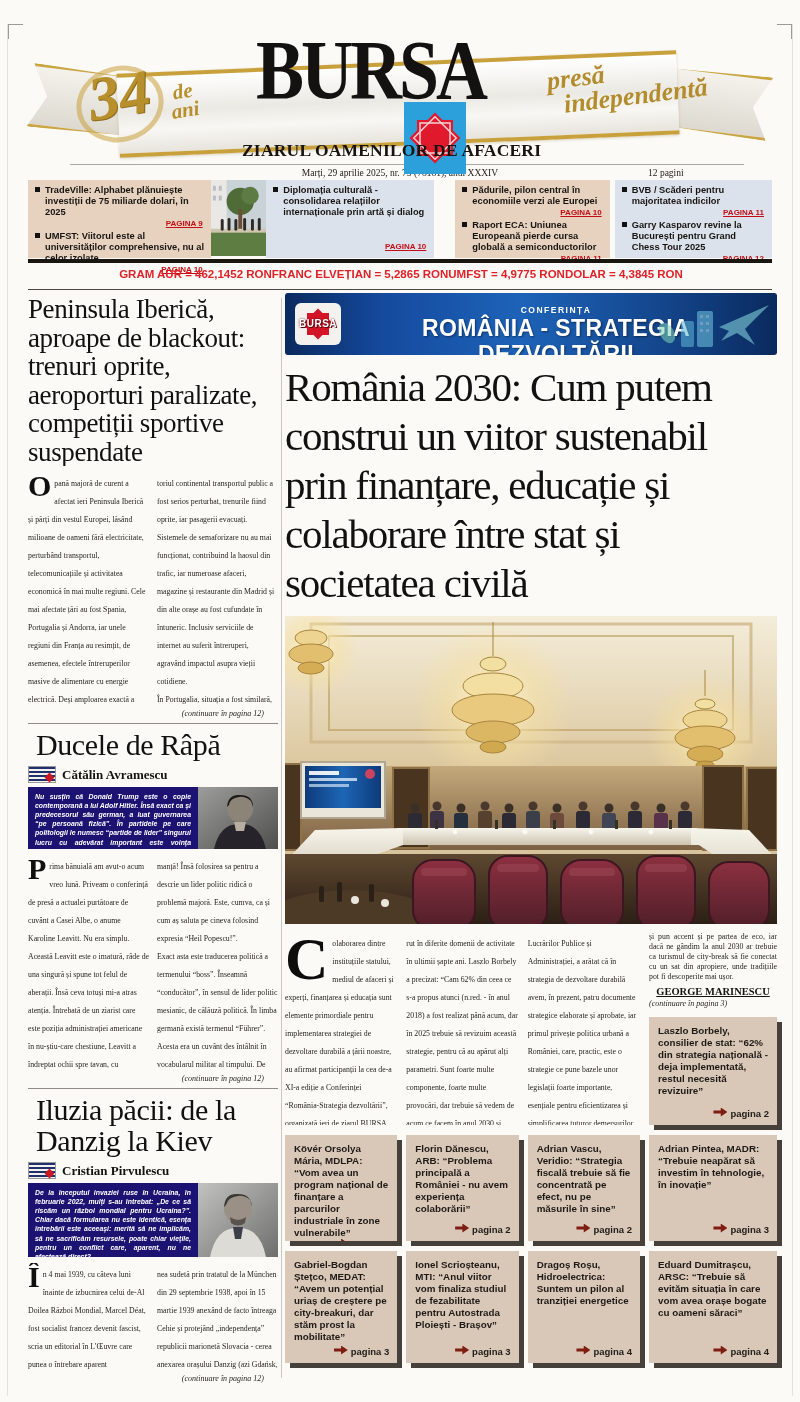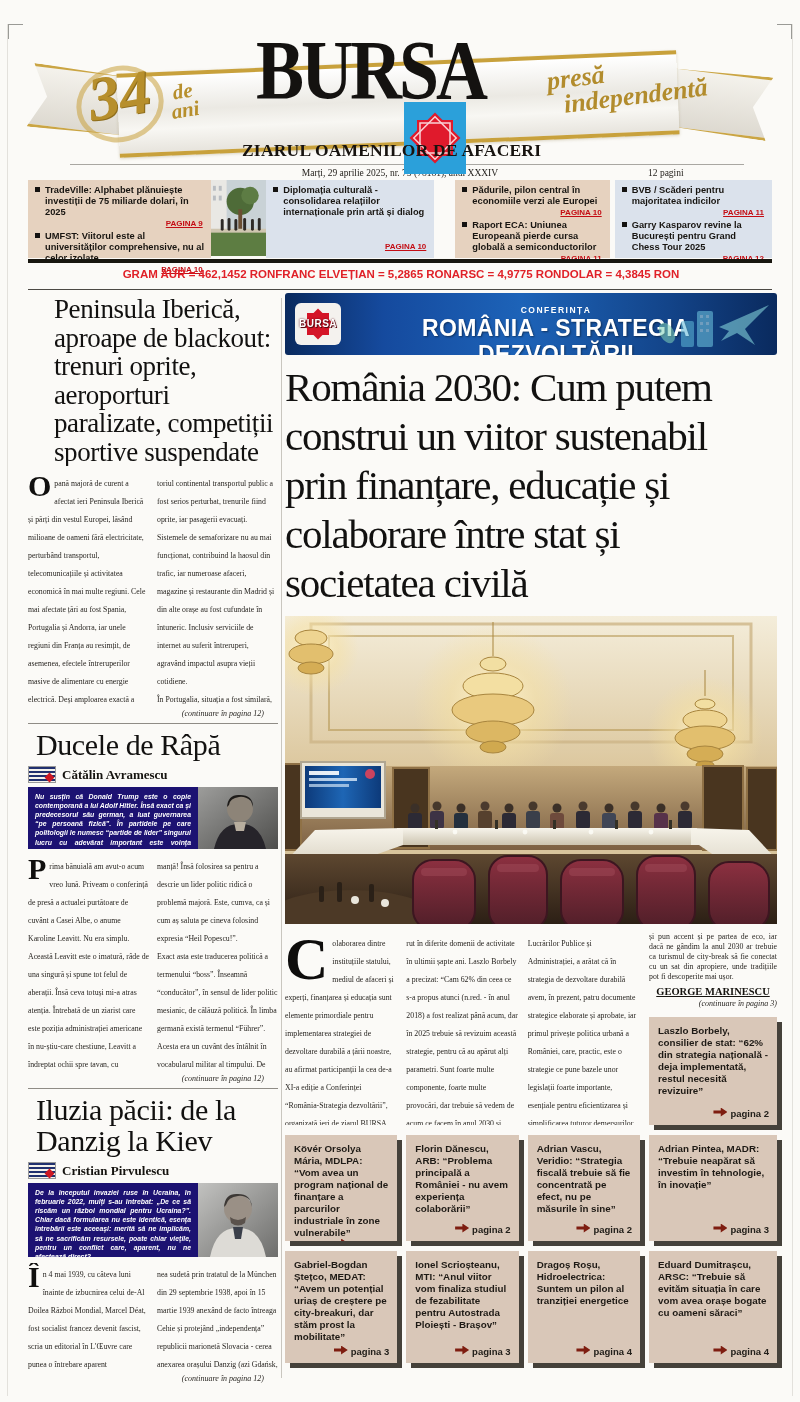--- a/index.html
+++ b/index.html
@@ -86,21 +86,21 @@
   .mini-logo:after{content:"";position:absolute;right:2px;bottom:1px;width:7px;height:7px;
       background:#cc1722;transform:rotate(45deg);}
   .author-name{font:700 13px/1 "Liberation Serif",serif;color:#15130f;}
   .lead-box{display:flex;margin-top:3px;}
   .lead-text{flex:1;background:#1c1272;color:#fff;padding:5px 7px;
       font:italic 700 6.9px/1.32 "Liberation Sans",sans-serif;text-align:justify;overflow:hidden;}
   .portrait{width:80px;position:relative;overflow:hidden;}
   .portrait svg{width:100%;height:100%;display:block;}
   .lb1{height:62px;}
   .lb2{height:74px;}
-  .h-art1{height:171px;overflow:hidden;margin-left:26px;}
+  .h-art1{height:171px;overflow:hidden;}
   .b-art1{height:236px;}
   .b-art2{height:218px;}
   .b-art3{height:110px;}
 
   
   .maincol{position:absolute;left:285px;top:293px;width:492px;}
   .conf-banner{height:62px;border-radius:3px;display:flex;align-items:center;position:relative;overflow:hidden;
       background:linear-gradient(90deg,#0a2a5e 0%,#154a9e 20%,#1d63b8 48%,#134489 78%,#0a2a5e 100%);}
   .conf-logo{margin-left:10px;width:46px;height:42px;background:#f4f2ee;border-radius:6px;position:relative;
       display:flex;align-items:center;justify-content:center;flex:none;}
@@ -118,21 +118,21 @@
 
   .photo{margin-top:8px;width:492px;height:308px;position:relative;overflow:hidden;background:#d8c49c;}
   .photo svg{display:block;width:100%;height:100%;}
 
   .main-article{margin-top:8px;display:grid;grid-template-columns:1fr 1fr 1fr 128px;gap:9px;height:193px;}
   .macol{overflow:hidden;}
   .macol4{display:flex;flex-direction:column;overflow:visible;}
   .dropcap-big{float:left;font:700 60px/50px "Liberation Serif",serif;padding:2px 4px 0 0;color:#0e0d0c;}
   .byline{margin-top:4px;text-align:center;font:700 10.5px/1.2 "Liberation Serif",serif;
       text-decoration:underline;color:#15130f;}
-  .byline-cont{text-align:right;font:italic 8px/11px "Liberation Serif",serif;color:#211e1a;}
+  .byline-cont{text-align:left;font:italic 8px/11px "Liberation Serif",serif;color:#211e1a;}
 
   .qbox{background:#d9c7b8;box-shadow:5px 5px 0 #45413a;padding:8px 8px 7px 9px;box-sizing:border-box;
       display:flex;flex-direction:column;overflow:hidden;}
   .qtext{font:700 9.8px/1.22 "Liberation Sans",sans-serif;color:#1e1a15;}
   .qpage{margin-top:auto;align-self:flex-end;font:700 9.5px/1 "Liberation Sans",sans-serif;color:#23201b;
       white-space:nowrap;}
   .qarrow{display:inline-block;width:14px;height:9px;background:#7e1d10;margin-right:3px;
       clip-path:polygon(0 32%,52% 32%,52% 0,100% 50%,52% 100%,52% 68%,0 68%);}
   .sidebar-qbox{margin-top:auto;height:108px;justify-content:space-between;}
 
@@ -255,21 +255,21 @@
     <div class="spacer"></div>
     <span class="pagelink">PAGINA 12</span>
   </div>
 </div>
 
 <div class="black-rule"></div>
 
 <div class="currency">
   <span>GRAM AUR = 462,1452 RON</span>
   <span>FRANC ELVEȚIAN = 5,2865 RON</span>
-  <span>ARSC = 4,9775 RON</span>
+  <span>UMFST = 4,9775 RON</span>
   <span>DOLAR = 4,3845 RON</span>
 </div>
 <div class="thin-rule"></div>
 <div class="colrule"></div>
 
 <div class="leftcol">
 
   <div>
     <div class="lh1 h-art1">Peninsula Iberică, aproape de blackout: trenuri oprite, aeroporturi paralizate, competiții sportive suspendate</div>
     <div class="body2col b-art1">

